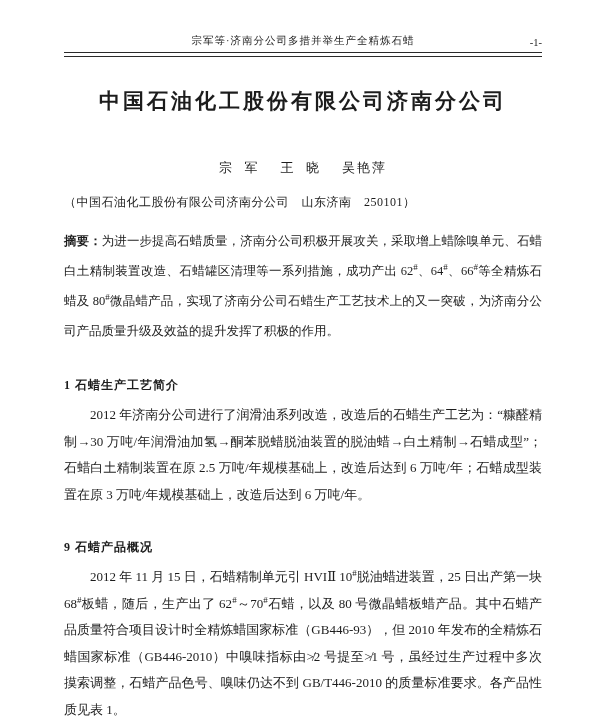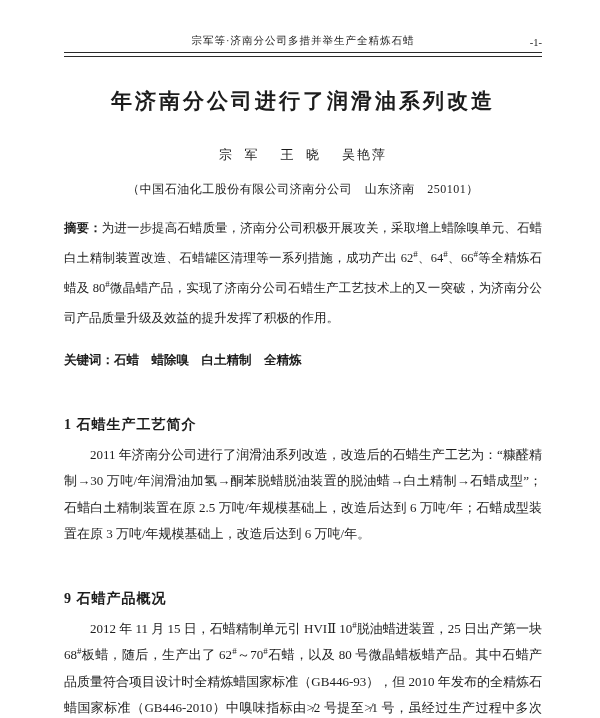--- a/index.html
+++ b/index.html
@@ -49,51 +49,50 @@
   
   .article-title {
     margin: 30px 0 0 0;
     text-align: center;
     font-size: 21px;
     font-weight: bold;
     letter-spacing: 3px;
     white-space: nowrap;
   }
   .authors {
-    margin-top: 31px;
+    margin-top: 44px;
     text-align: center;
     font-size: 13px;
     letter-spacing: 2px;
     white-space: pre;
   }
   .affiliation {
     margin-top: 17px;
-    text-align: center;
     font-size: 12px;
     letter-spacing: 0.5px;
   }
   
   .abstract {
     margin-top: 15px;
     font-size: 12.5px;
     line-height: 30px;
     text-align: justify;
   }
   .abstract .label { font-weight: bold; }
   .keywords {
     margin-top: 1px;
     font-size: 12.5px;
     font-weight: bold;
     line-height: 28px;
     white-space: pre;
   }
   
   .section-heading {
-    margin: 42px 0 0 0;
-    font-size: 14px;
+    margin: 31px 0 0 0;
+    font-size: 12px;
     font-weight: bold;
     letter-spacing: 1px;
   }
   .para {
     margin: 10px 0 0 0;
     font-size: 13px;
     line-height: 26.5px;
     text-align: justify;
     text-indent: 2em;
   }
@@ -104,32 +103,31 @@
 <body>
 
 <div class="page">
 
   <div class="running-header">
     <span class="running-title">宗军等·济南分公司多措并举生产全精炼石蜡</span>
     <span class="page-number">-1-</span>
   </div>
   <div class="double-rule"></div>
 
-  <h1 class="article-title">年济南分公司进行了润滑油系列改造</h1>
+  <h1 class="article-title">中国石油化工股份有限公司济南分公司</h1>
 
   <div class="authors">宗  军    王  晓    吴艳萍</div>
 
   <div class="affiliation">（中国石油化工股份有限公司济南分公司　山东济南　250101）</div>
 
   <p class="abstract"><span class="label">摘要：</span><span>为进一步提高石蜡质量，济南分公司积极开展攻关，采取增上蜡除嗅单元、石蜡白土精制装置改造、石蜡罐区清理等一系列措施，成功产出 62<sup>#</sup>、64<sup>#</sup>、66<sup>#</sup>等全精炼石蜡及 80<sup>#</sup>微晶蜡产品，实现了济南分公司石蜡生产工艺技术上的又一突破，为济南分公司产品质量升级及效益的提升发挥了积极的作用。</span></p>
 
-  <div class="keywords"><span>关键词：</span><span>石蜡    蜡除嗅    白土精制    全精炼</span></div>
 
   <h2 class="section-heading">1 石蜡生产工艺简介</h2>
 
-  <p class="para">2011 年济南分公司进行了润滑油系列改造，改造后的石蜡生产工艺为：“糠醛精制→30 万吨/年润滑油加氢→酮苯脱蜡脱油装置的脱油蜡→白土精制→石蜡成型”；石蜡白土精制装置在原 2.5 万吨/年规模基础上，改造后达到 6 万吨/年；石蜡成型装置在原 3 万吨/年规模基础上，改造后达到 6 万吨/年。</p>
+  <p class="para">2012 年济南分公司进行了润滑油系列改造，改造后的石蜡生产工艺为：“糠醛精制→30 万吨/年润滑油加氢→酮苯脱蜡脱油装置的脱油蜡→白土精制→石蜡成型”；石蜡白土精制装置在原 2.5 万吨/年规模基础上，改造后达到 6 万吨/年；石蜡成型装置在原 3 万吨/年规模基础上，改造后达到 6 万吨/年。</p>
 
 
   <h2 class="section-heading">9 石蜡产品概况</h2>
 
   <p class="para">2012 年 11 月 15 日，石蜡精制单元引 HVIⅡ 10<sup>#</sup>脱油蜡进装置，25 日出产第一块 68<sup>#</sup>板蜡，随后，生产出了 62<sup>#</sup>～70<sup>#</sup>石蜡，以及 80 号微晶蜡板蜡产品。其中石蜡产品质量符合项目设计时全精炼蜡国家标准（GB446-93），但 2010 年发布的全精炼石蜡国家标准（GB446-2010）中嗅味指标由≯2 号提至≯1 号，虽经过生产过程中多次摸索调整，石蜡产品色号、嗅味仍达不到 GB/T446-2010 的质量标准要求。各产品性质见表 1。</p>
 
 </div>
 
 </body></html>

